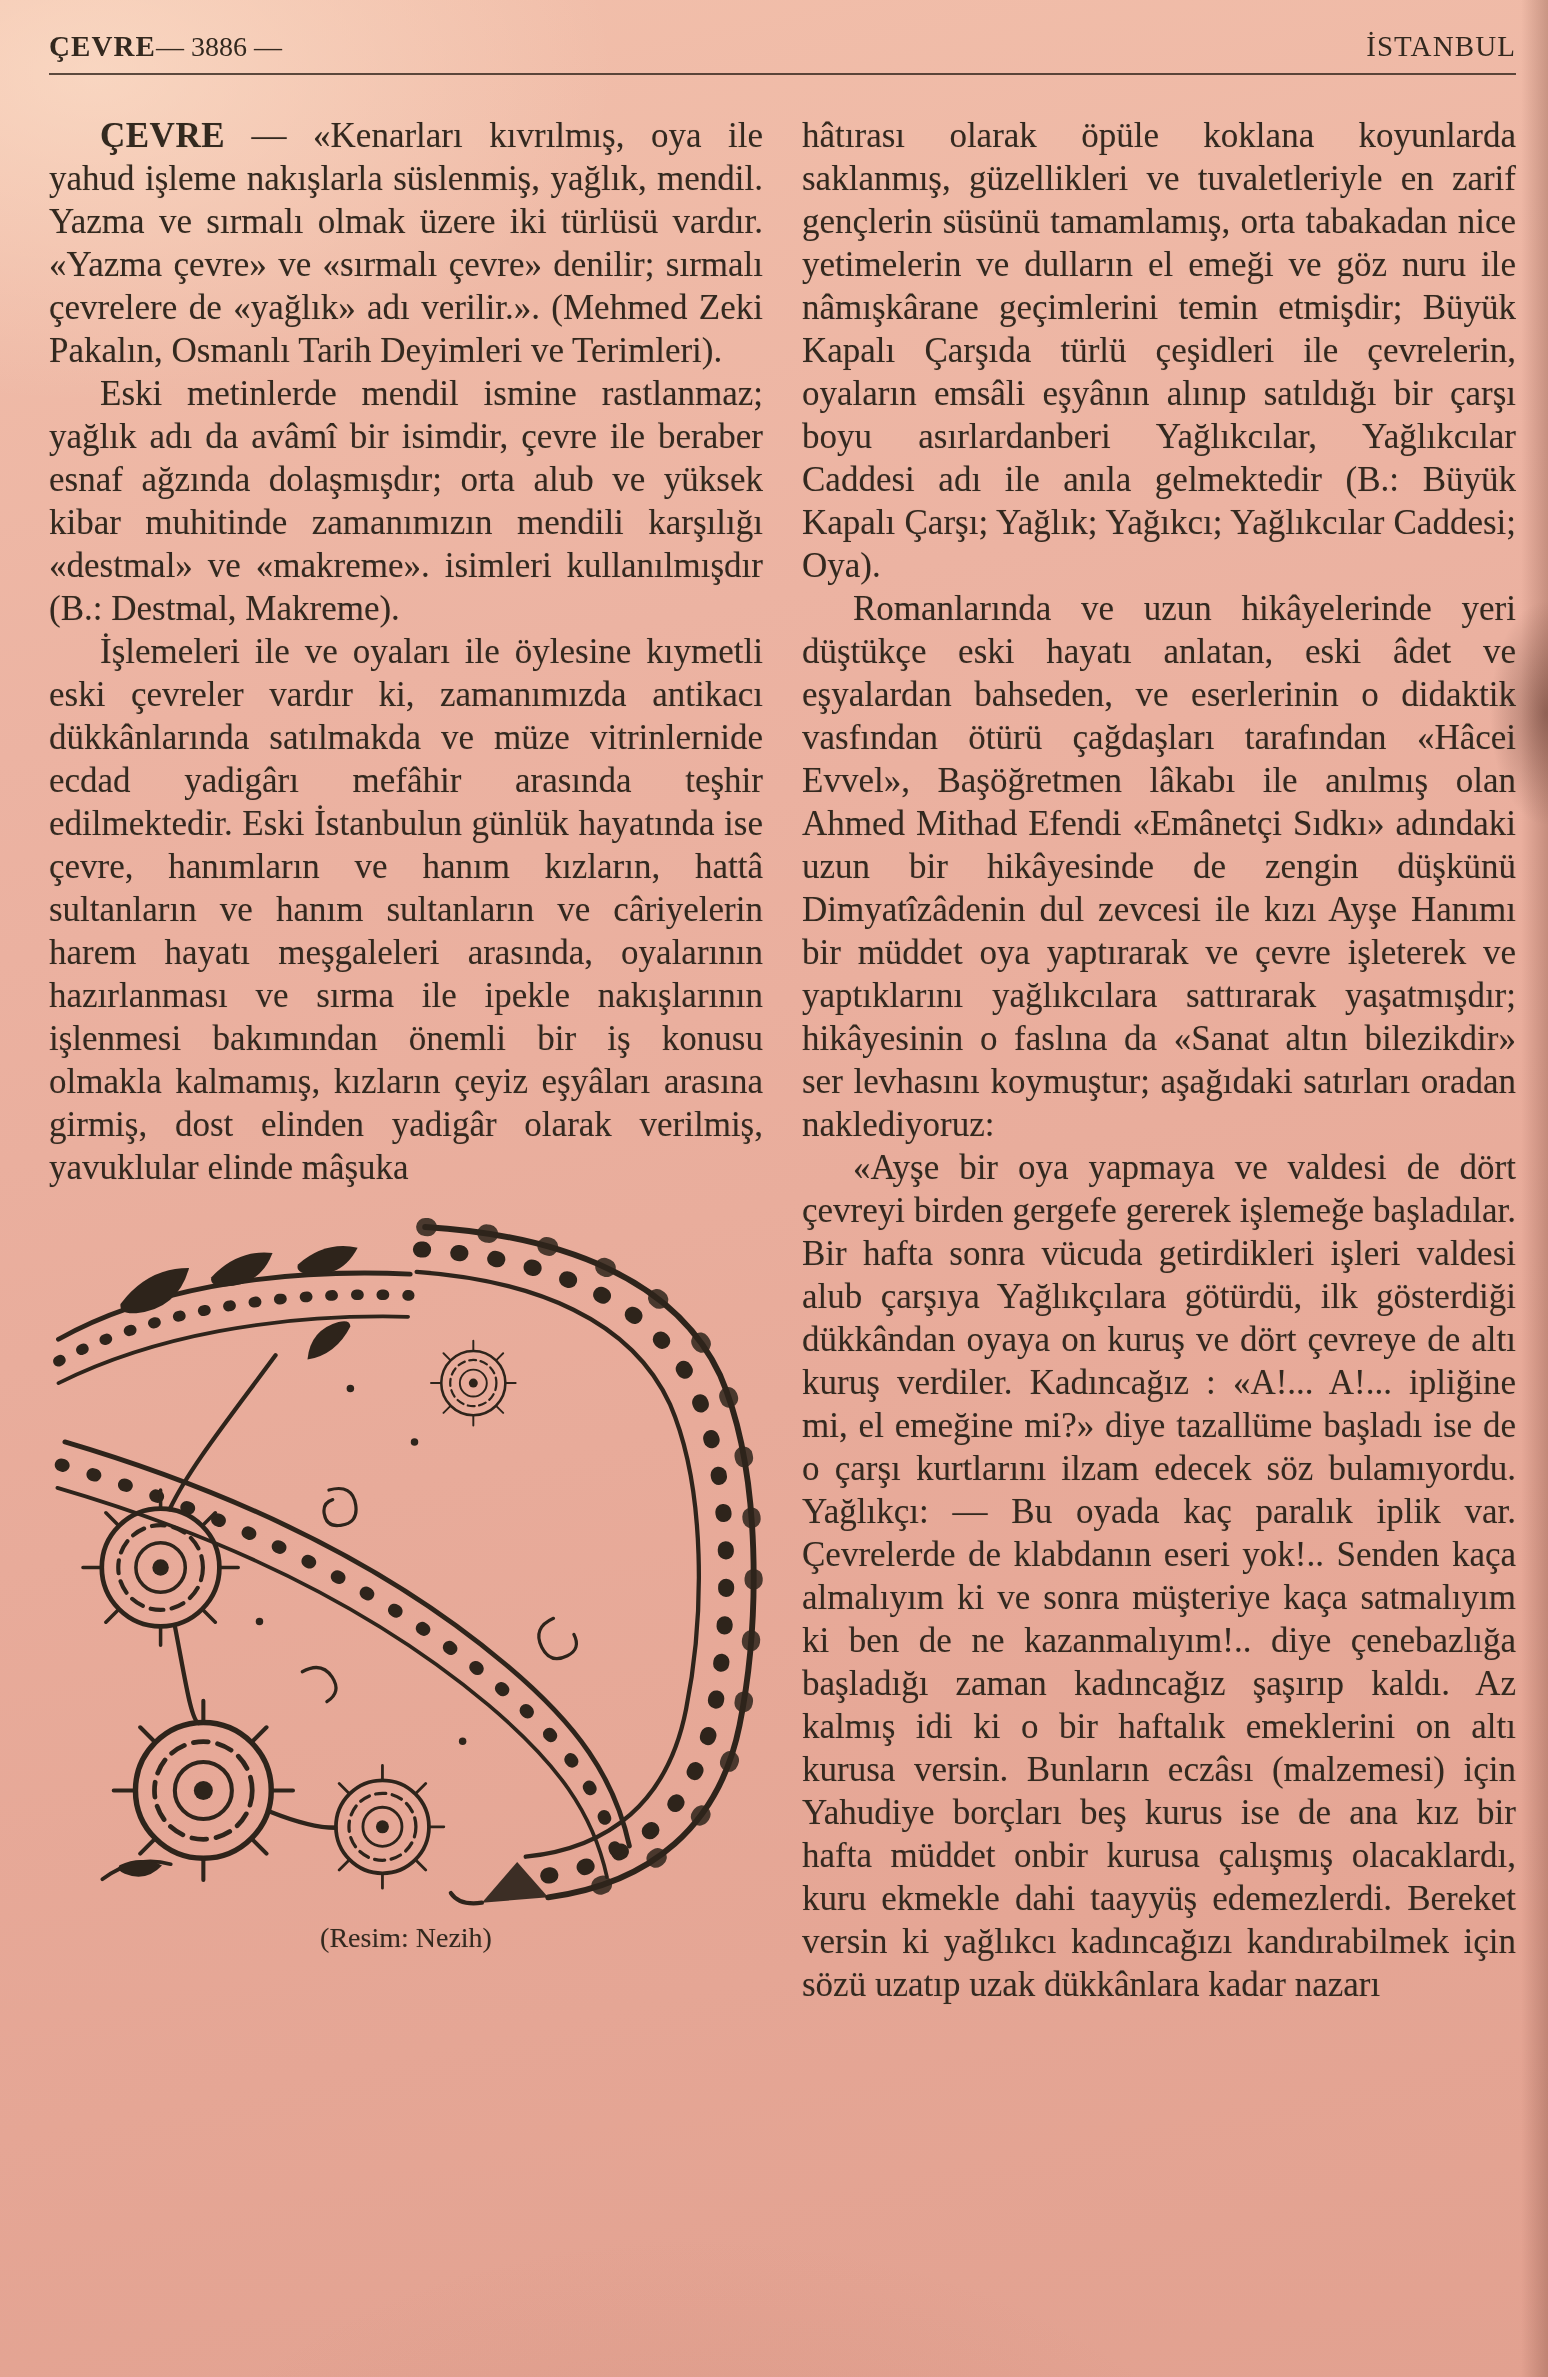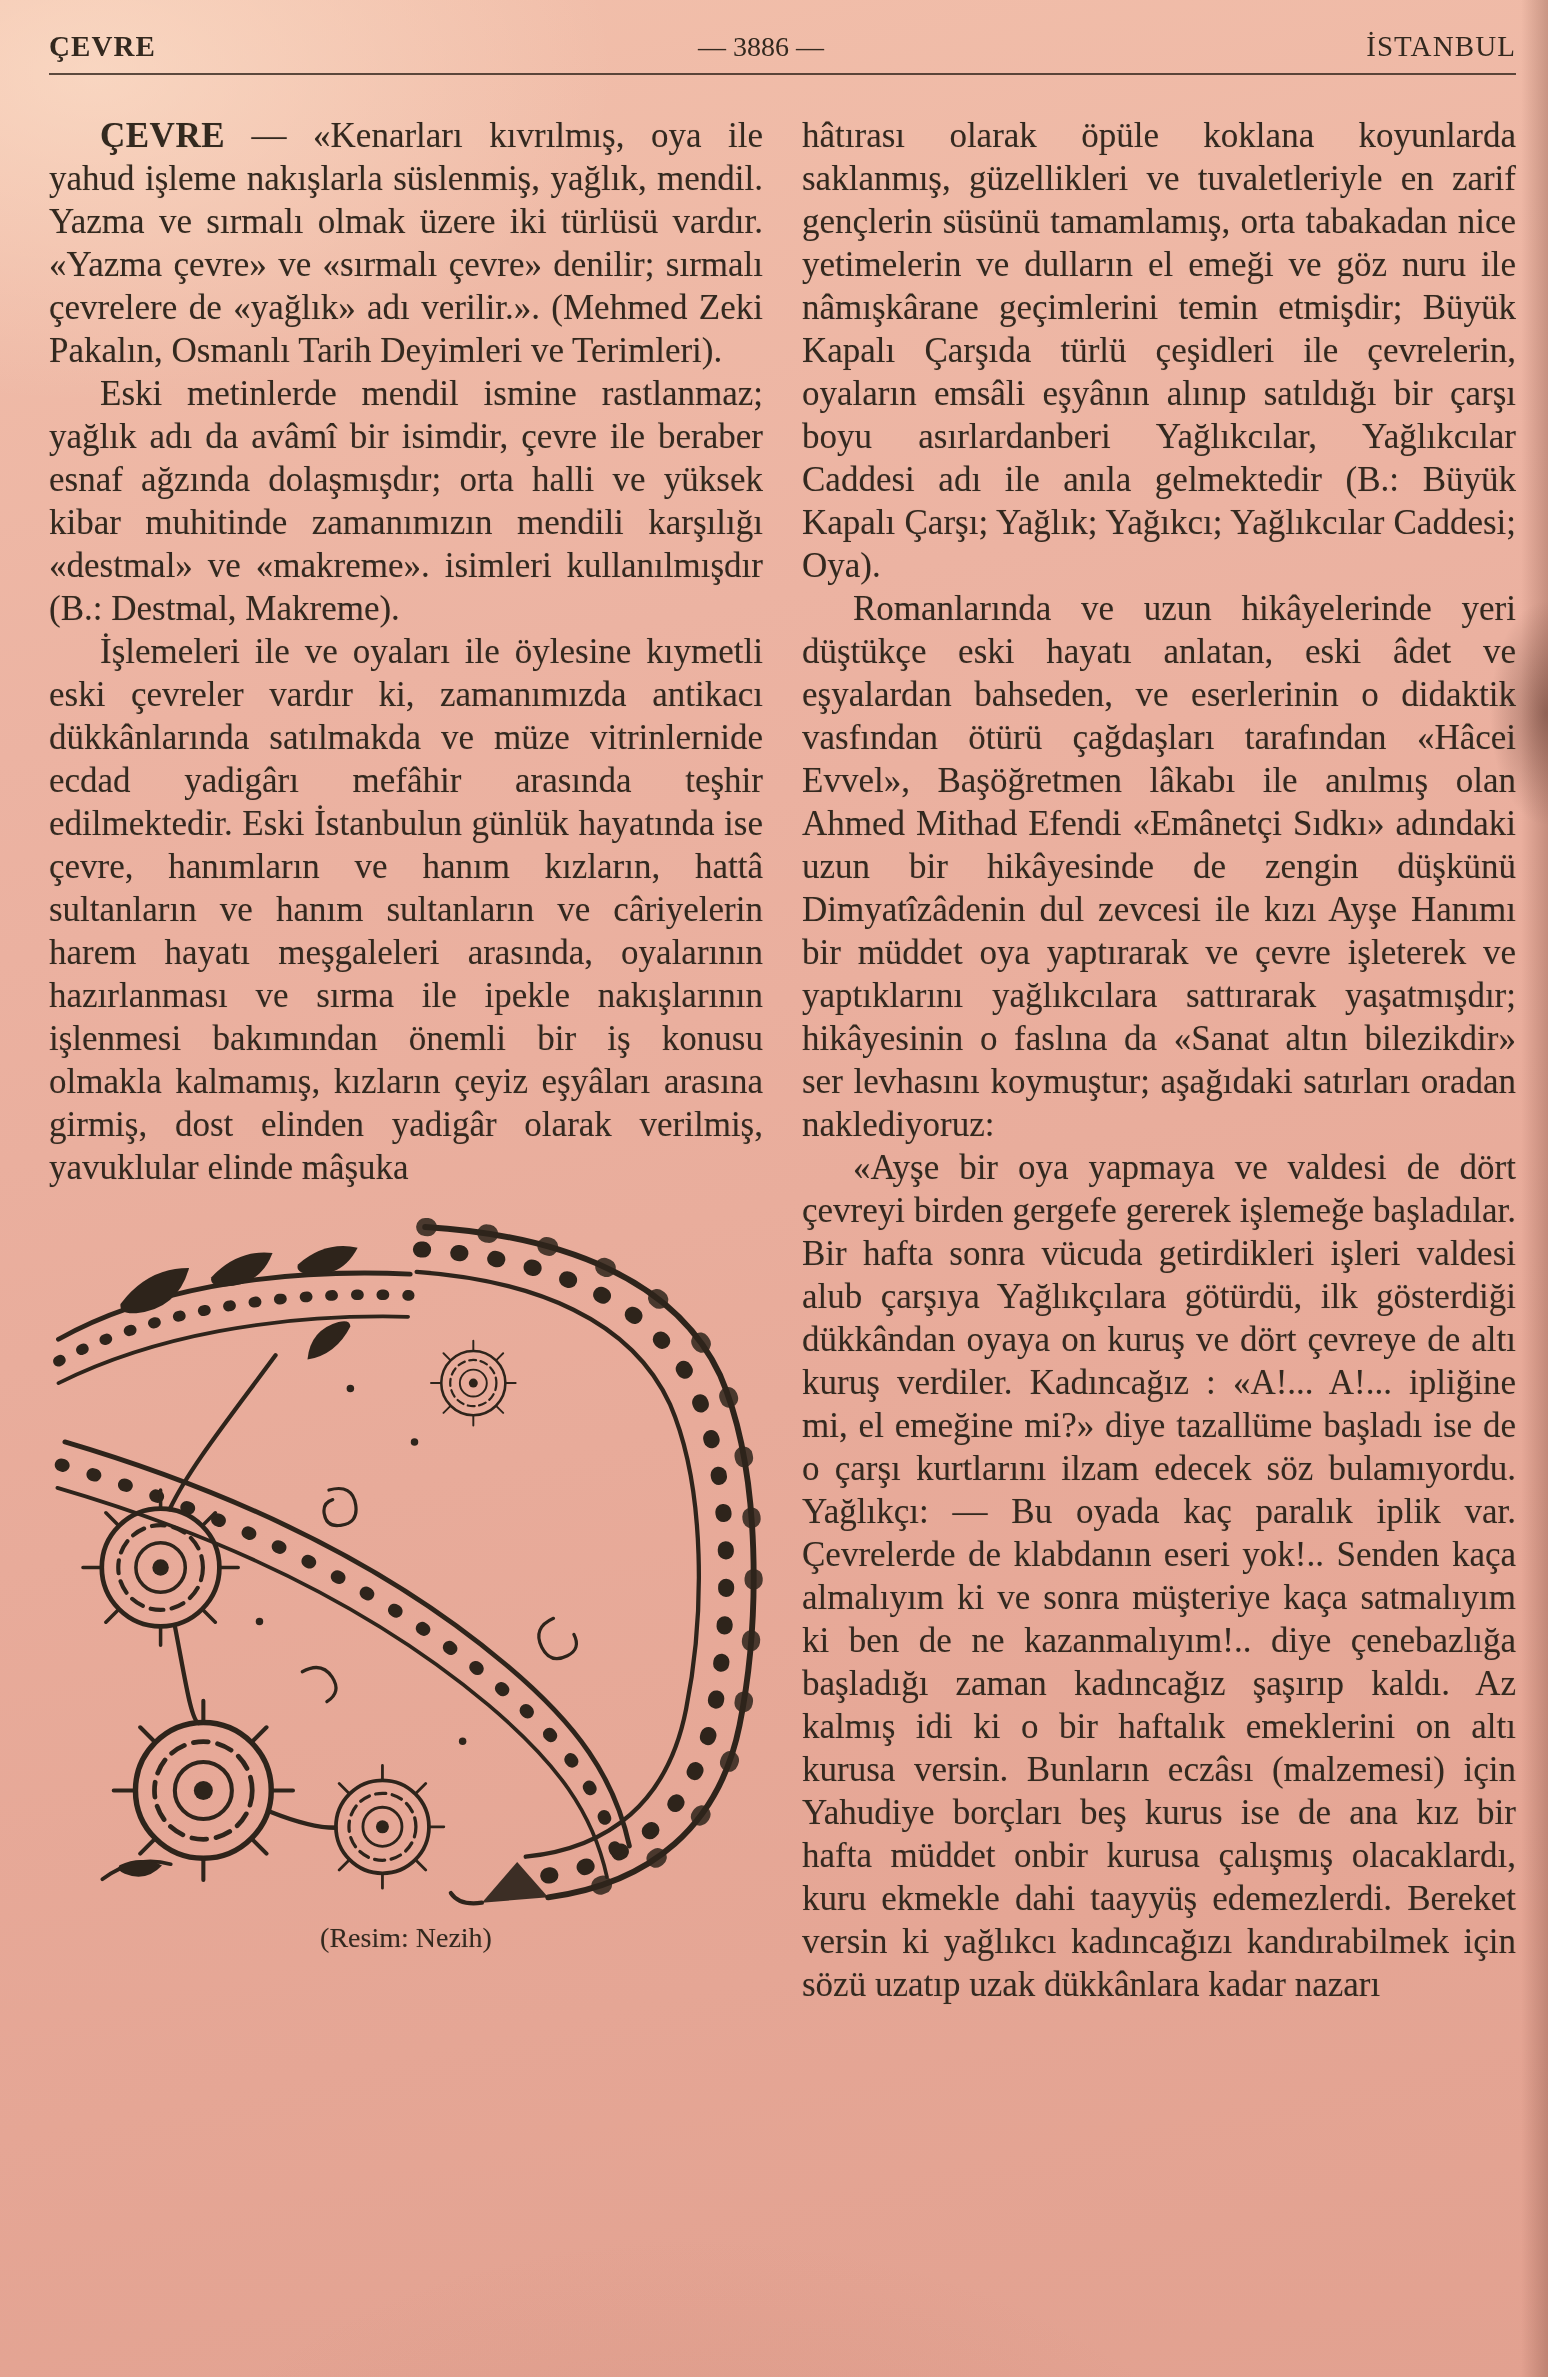--- a/index.html
+++ b/index.html
@@ -12,21 +12,21 @@
       radial-gradient(80px 160px at 99.8% 30%, rgba(52,20,12,.38), transparent 70%),
       linear-gradient(to left, rgba(86,38,26,.26) 0px, rgba(86,38,26,0) 28px),
       radial-gradient(802px 508px at 6% 3%, rgba(255,233,211,.55), transparent 65%),
       radial-gradient(909px 695px at 45% 115%, rgba(150,70,50,.14), transparent 72%),
       linear-gradient(168deg,#f2c0ab 0%, #ecb3a2 28%, #e8ab9a 58%, #e2a190 100%);
     overflow:hidden;
   }
   .page { padding:30px 33px 0 49px; }
   .running-head { display:flex; align-items:baseline; font-size:29px; }
   .rh-left  { font-weight:bold; letter-spacing:1.1px; }
-  .rh-center{ flex:1; text-align:center; font-size:28px; }
+  .rh-center{ flex:1; text-align:left; font-size:28px; }
   .rh-right { font-weight:normal; letter-spacing:1.1px; }
   .head-rule{ border-top:2.1px solid rgba(48,34,26,.78); margin-top:9.6px; }
   .columns  { display:flex; gap:39px; margin-top:21.4px; }
   .col {
     flex:1; min-width:0;
     font-size:35px; line-height:43px;
     text-align:justify;
     text-shadow:0 0 1.1px rgba(51,41,31,.22);
     margin-top:18px;
   }
@@ -49,21 +49,21 @@
     <span class="rh-center">— 3886 —</span>
     <span class="rh-right">İSTANBUL</span>
   </header>
 
   <div class="head-rule"></div>
 
   <main class="columns">
 
     <section class="col">
       <p class="para"><b class="headword">ÇEVRE</b><span> — «Kenarları kıvrılmış, oya ile yahud işleme nakışlarla süslenmiş, yağlık, mendil. Yazma ve sırmalı olmak üzere iki türlüsü vardır. «Yazma çevre» ve «sırmalı çevre» denilir; sırmalı çevrelere de «yağlık» adı verilir.». (Mehmed Zeki Pakalın, Osmanlı Tarih Deyimleri ve Terimleri).</span></p>
-      <p class="para">Eski metinlerde mendil ismine rastlanmaz; yağlık adı da avâmî bir isimdir, çevre ile beraber esnaf ağzında dolaşmışdır; orta halli ve yüksek kibar muhitinde zamanımızın mendili karşılığı «destmal» ve «makreme». isimleri kullanılmışdır (B.: Destmal, Makreme).</p>
+      <p class="para">Eski metinlerde mendil ismine rastlanmaz; yağlık adı da avâmî bir isimdir, çevre ile beraber esnaf ağzında dolaşmışdır; orta alub ve yüksek kibar muhitinde zamanımızın mendili karşılığı «destmal» ve «makreme». isimleri kullanılmışdır (B.: Destmal, Makreme).</p>
       <p class="para">İşlemeleri ile ve oyaları ile öylesine kıymetli eski çevreler vardır ki, zamanımızda antikacı dükkânlarında satılmakda ve müze vitrinlernide ecdad yadigârı mefâhir arasında teşhir edilmektedir. Eski İstanbulun günlük hayatında ise çevre, hanımların ve hanım kızların, hattâ sultanların ve hanım sultanların ve câriyelerin harem hayatı meşgaleleri arasında, oyalarının hazırlanması ve sırma ile ipekle nakışlarının işlenmesi bakımından önemli bir iş konusu olmakla kalmamış, kızların çeyiz eşyâları arasına girmiş, dost elinden yadigâr olarak verilmiş, yavuklular elinde mâşuka</p>
 
       <figure class="figure">
         <svg width="711" height="695" viewBox="0 0 1330 1300" xmlns="http://www.w3.org/2000/svg" aria-hidden="true">
           <defs>
             <path id="leaf" d="M0 0 q62 -58 138 -44 q-34 72 -112 66 q-32 -3 -26 -22 z"></path>
             <g id="rosette" fill="none">
               <circle r="100" stroke-width="8"></circle>
               <circle r="72" stroke-width="7" stroke-dasharray="22 14"></circle>
               <circle r="42" stroke-width="6"></circle>

